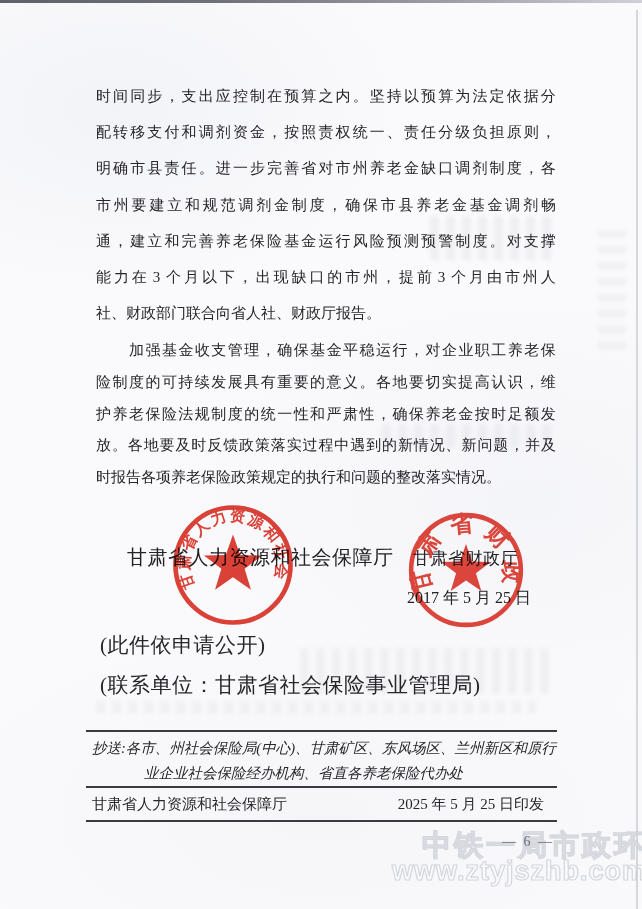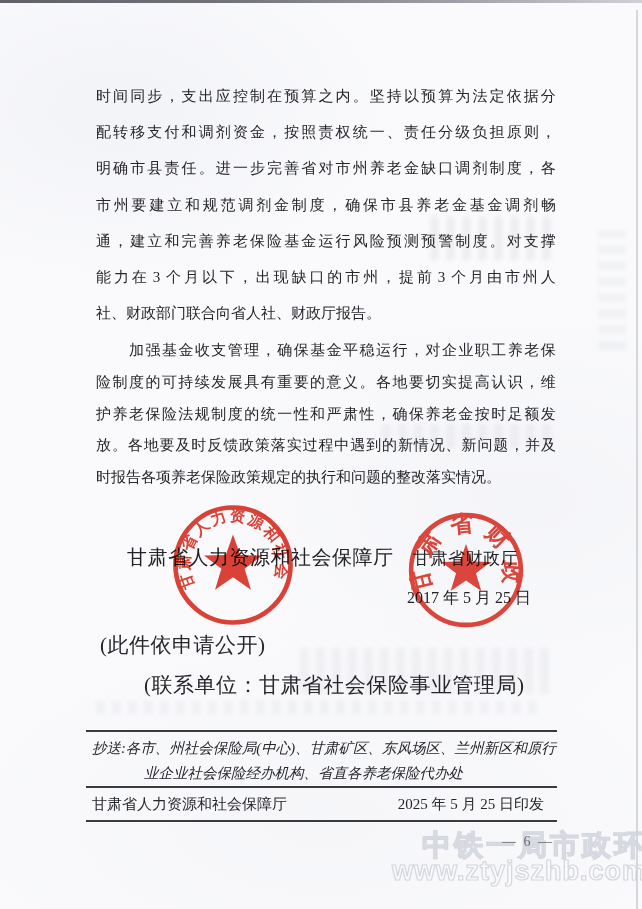--- a/index.html
+++ b/index.html
@@ -40,21 +40,21 @@
   .sig-date{left:399px;top:588px;font-size:16px;width:140px;text-align:center;}
 
   
   .seal{position:absolute;mix-blend-mode:multiply;opacity:.93;}
   .seal-left{left:167px;top:499px;width:132px;height:132px;}
   .seal-right{left:402px;top:506px;width:128px;height:128px;}
 
   
   .note{position:absolute;left:100px;color:#26262b;font-size:21px;white-space:nowrap;letter-spacing:.5px;}
   .note-disclosure{top:631px;}
-  .note-contact{top:671px;margin-left:44px;}
+  .note-contact{top:671px;}
 
   
   .rule{position:absolute;left:86px;width:471px;height:2px;background:#3a3a40;}
   .rule-1{top:730px;}
   .rule-2{top:786px;height:1.5px;}
   .rule-3{top:820px;}
   .cc-block{position:absolute;left:92px;top:736px;width:466px;color:#26262b;
     font-size:14.5px;line-height:25px;white-space:nowrap;font-style:italic;}
   .cc-row2{padding-left:52px;}
   .footer-row{position:absolute;left:92px;top:795px;width:452px;display:flex;

